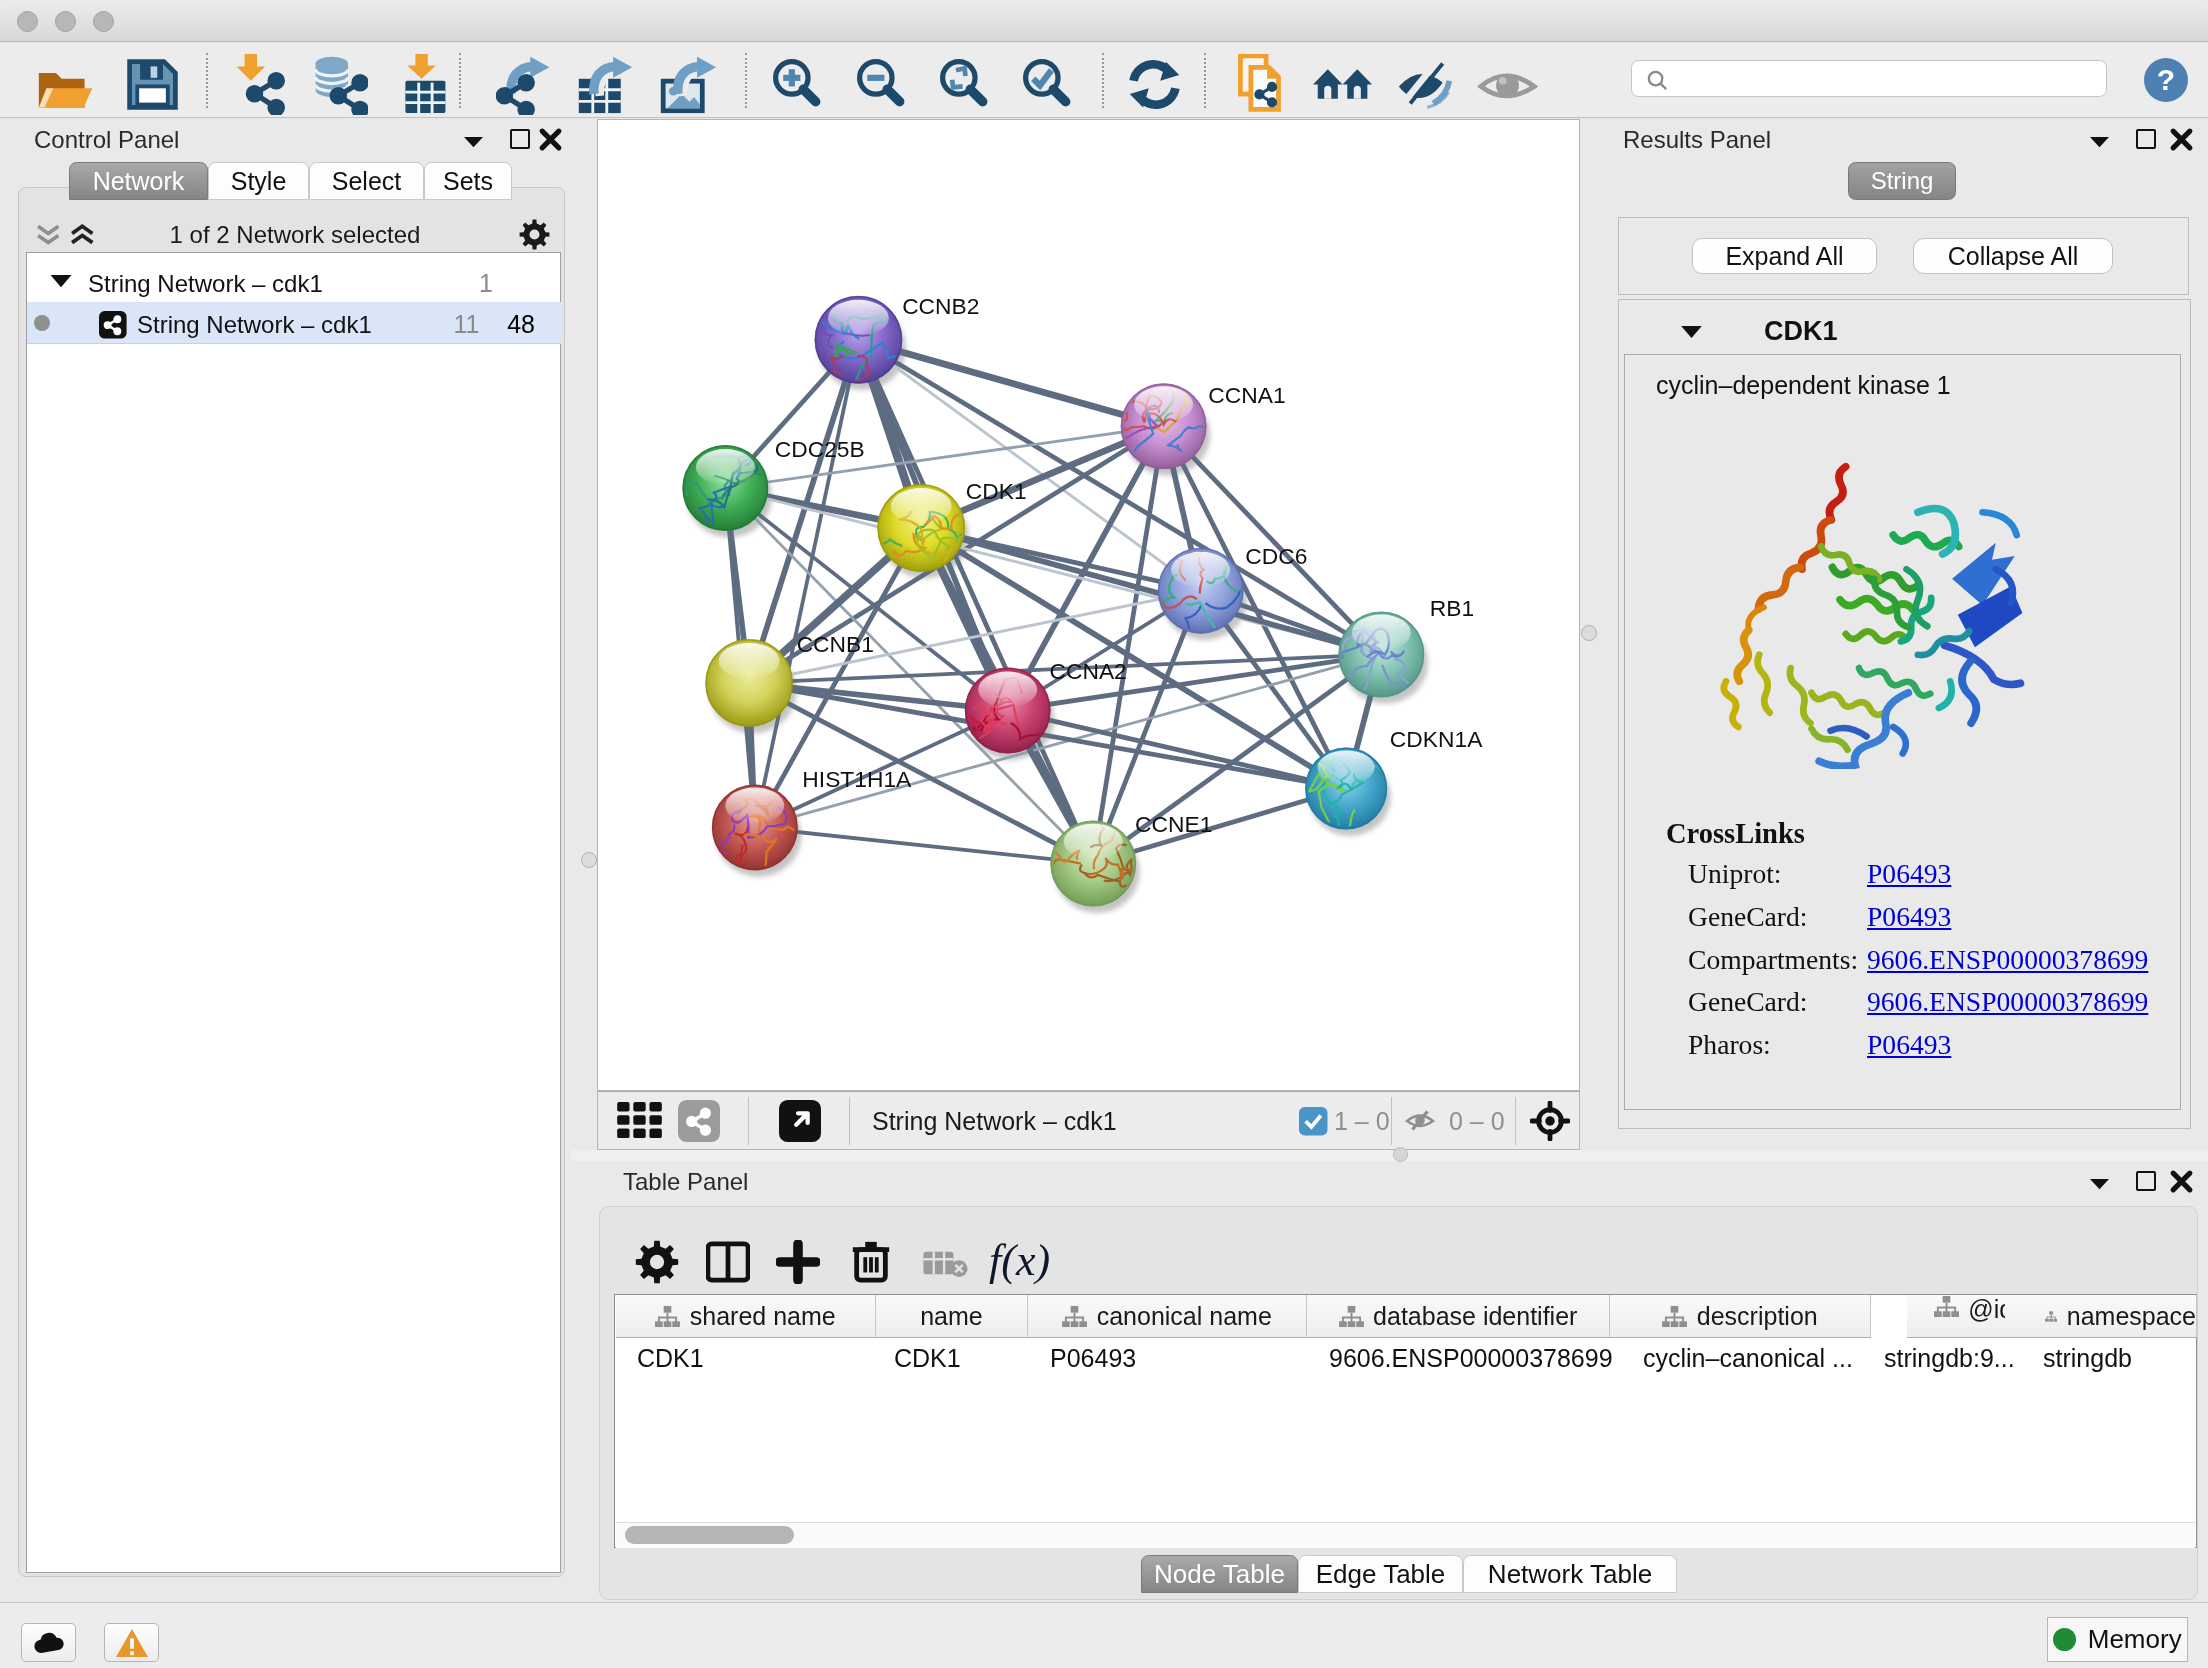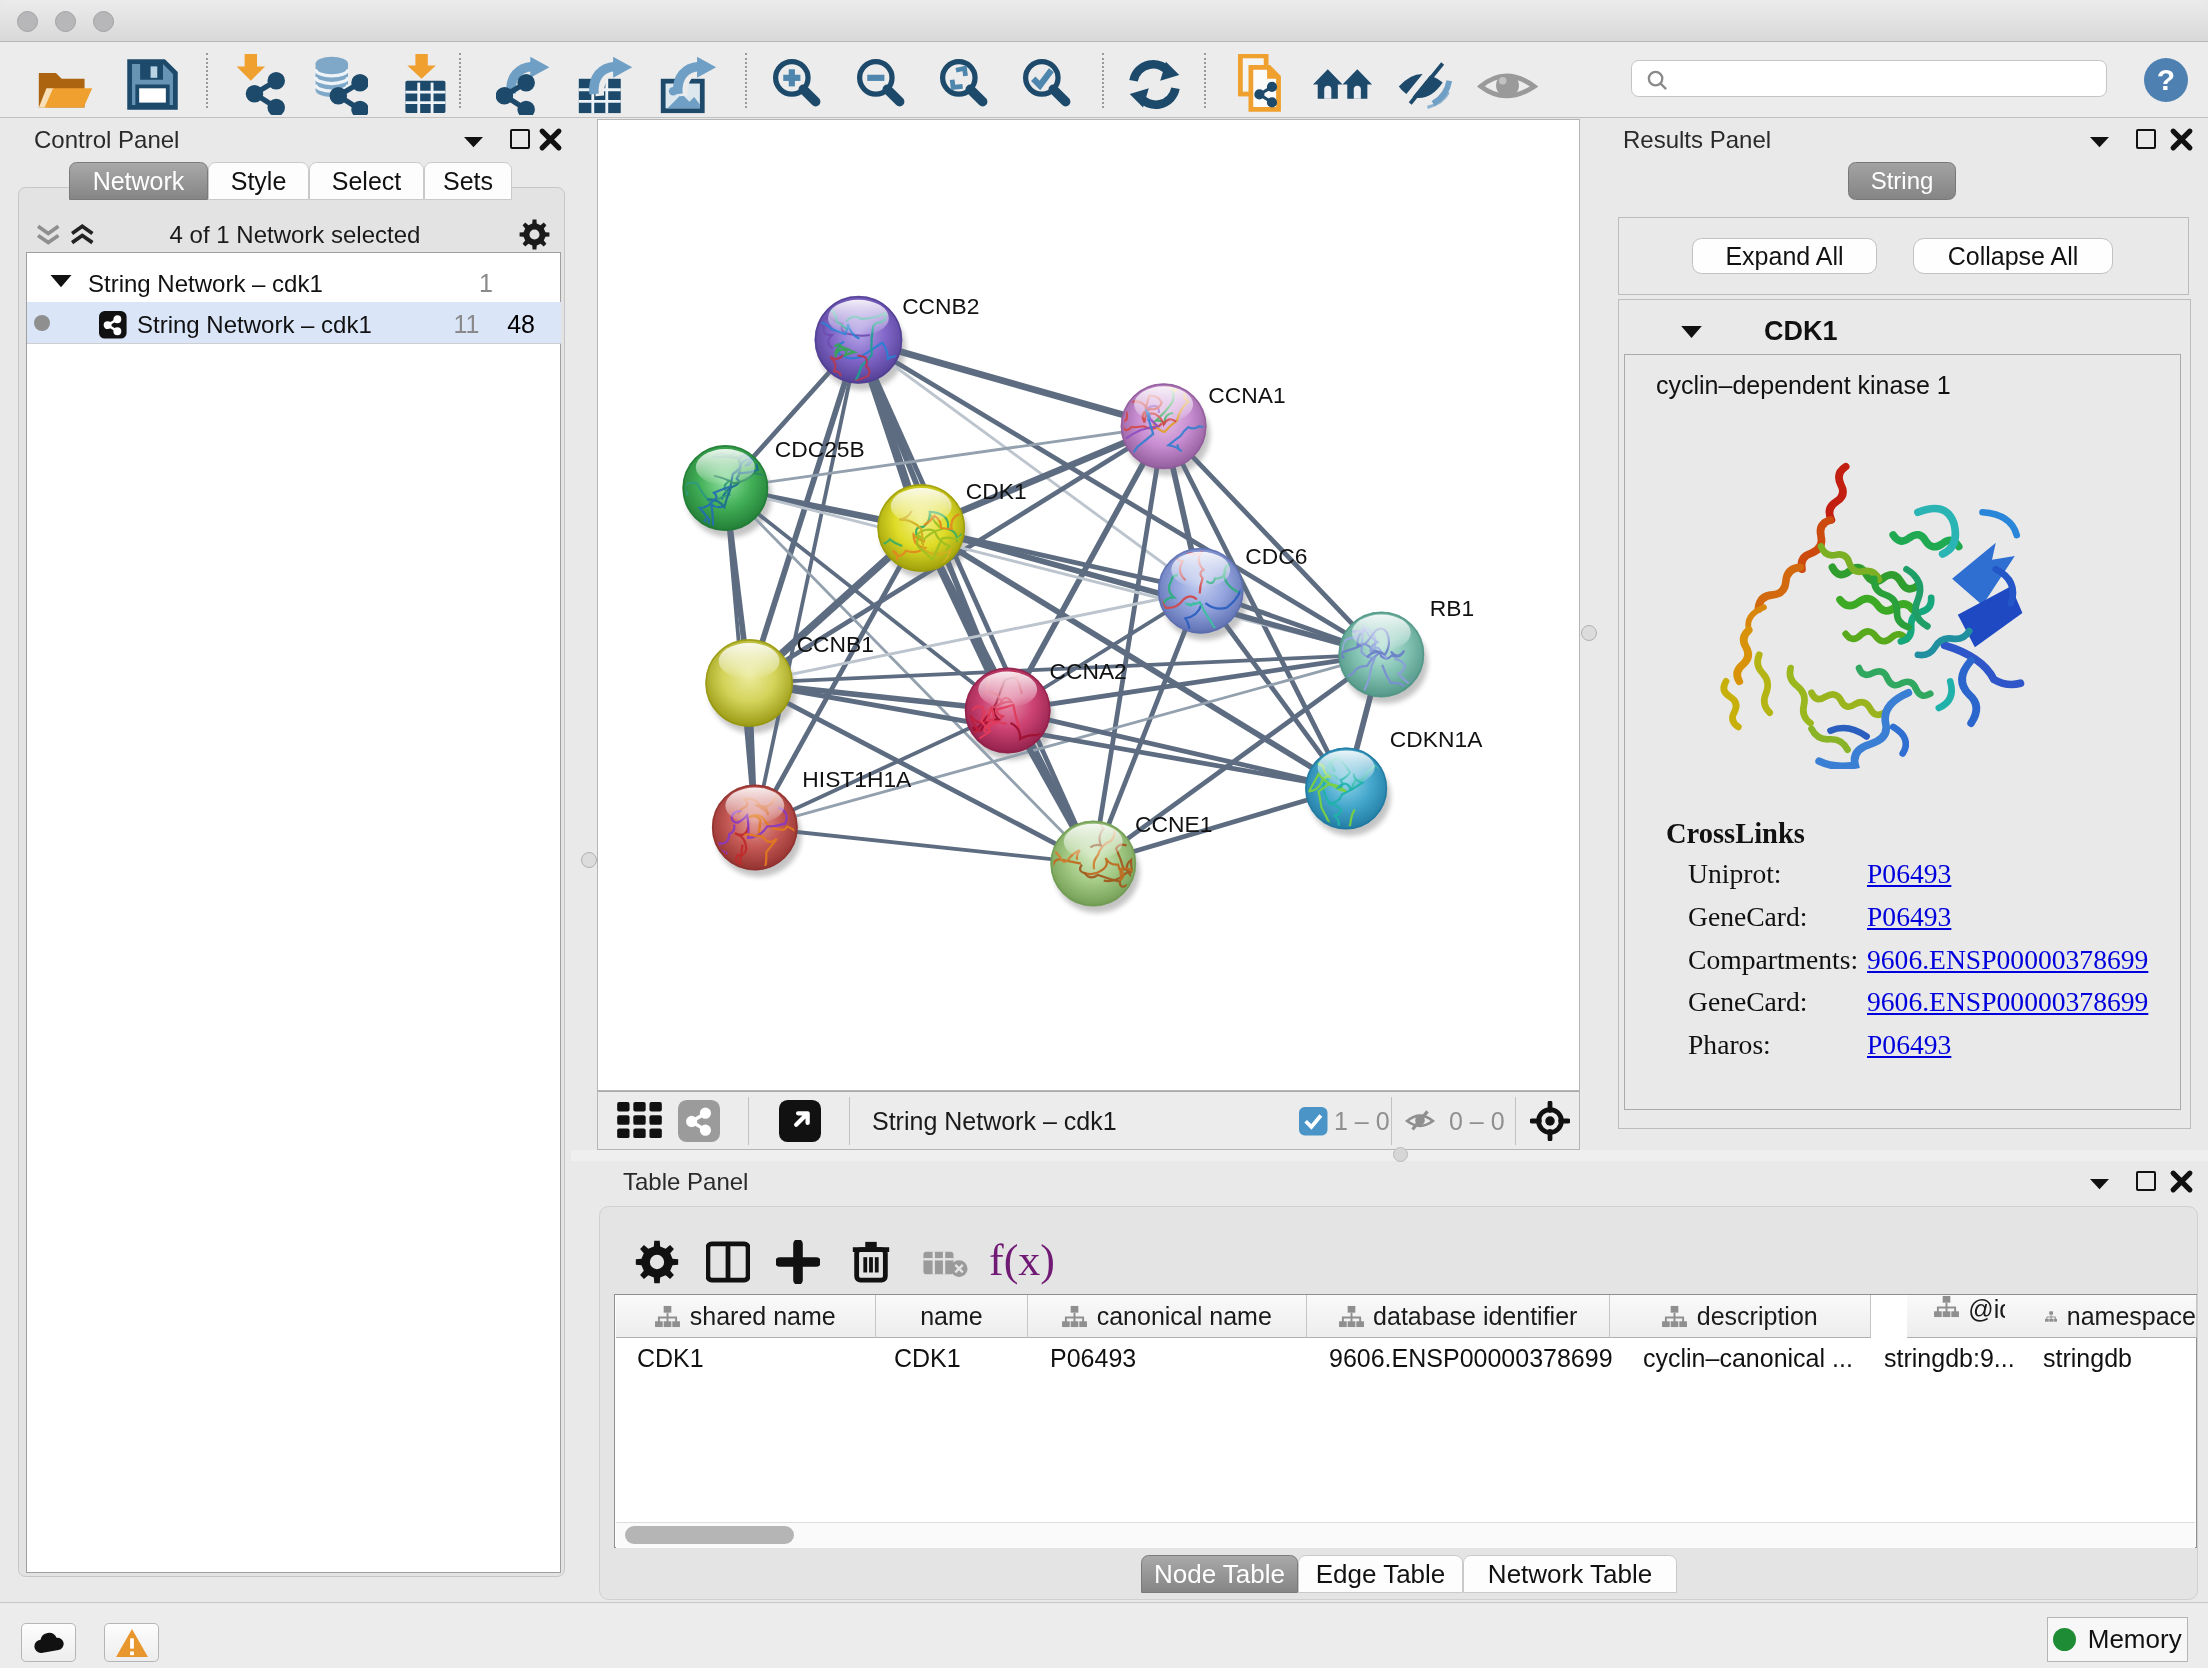--- a/index.html
+++ b/index.html
@@ -184,21 +184,21 @@
         <path d="M4 3 L14 10 L24 3"></path>
         <path d="M4 12 L14 19 L24 12"></path>
       </g>
     </svg>
     <svg class="abs" style="left:68px;top:223px" width="28.5" height="25" viewBox="0 0 28 24">
       <g fill="none" stroke="#222" stroke-width="3.6">
         <path d="M4 10 L14 3 L24 10"></path>
         <path d="M4 19 L14 12 L24 19"></path>
       </g>
     </svg>
-    <div style="position:absolute;left:124px;top:220px;width:342px;height:30px;display:flex;align-items:center;justify-content:center;font-size:24px;color:#1a1a1a">4 of 1 Network selected</div>
+    <div style="position:absolute;left:124px;top:220px;width:342px;height:30px;display:flex;align-items:center;justify-content:center;font-size:24px;color:#1a1a1a">1 of 2 Network selected</div>
     <svg class="abs" style="left:519px;top:219px" width="31" height="31" viewBox="0 0 32 32">
       <path d="M13.7 4.7 L14.0 0.6 L18.0 0.6 L18.3 4.7 L22.3 6.4 L25.5 3.7 L28.3 6.5 L25.6 9.7 L27.3 13.7 L31.4 14.0 L31.4 18.0 L27.3 18.3 L25.6 22.3 L28.3 25.5 L25.5 28.3 L22.3 25.6 L18.3 27.3 L18.0 31.4 L14.0 31.4 L13.7 27.3 L9.7 25.6 L6.5 28.3 L3.7 25.5 L6.4 22.3 L4.7 18.3 L0.6 18.0 L0.6 14.0 L4.7 13.7 L6.4 9.7 L3.7 6.5 L6.5 3.7 L9.7 6.4 Z M21.2 16 A5.2 5.2 0 1 0 10.8 16 A5.2 5.2 0 1 0 21.2 16 Z" fill="#1a1a1a" fill-rule="evenodd"></path>
     </svg>
     <div style="position:absolute;left:26px;top:252px;width:535px;height:1321px;background:#fff;border:1px solid #9f9f9f"></div>
     <svg class="abs" style="left:49px;top:274px" width="24" height="14.3" viewBox="0 0 24 15">
       <path d="M1 1 L23 1 L12 14 Z" fill="#111"></path>
     </svg>
     <div style="position:absolute;left:88px;top:270px;width:285px;height:29.5px;font-size:24px;color:#111">String Network – cdk1</div>
     <div style="position:absolute;left:436px;top:269px;width:57px;height:29.5px;font-size:25px;color:#8a8a8a;text-align:right">1</div>
     <div style="position:absolute;left:27px;top:302px;width:534px;height:42px;background:#dae5f8;border-bottom:1px solid #cfcfcf"></div>
@@ -663,21 +663,21 @@
     <svg class="abs" style="left:921px;top:1248px" width="48" height="30" viewBox="0 0 50 32">
       <rect x="2" y="4" width="32" height="24" rx="3" fill="#9a9a9a"></rect>
       <g stroke="#e4e4e4" stroke-width="2.5">
         <line x1="2" y1="12" x2="34" y2="12"></line>
         <line x1="13" y1="4" x2="13" y2="28"></line>
         <line x1="24" y1="4" x2="24" y2="28"></line>
       </g>
       <circle cx="40" cy="22" r="9" fill="#9a9a9a"></circle>
       <path d="M36 18 L44 26 M44 18 L36 26" stroke="#e4e4e4" stroke-width="2.5"></path>
     </svg>
-    <div class="serif" style="position:absolute;left:989px;top:1235px;width:105px;height:51px;font-size:44px;color:#701a75">f(x)</div>
+    <div class="serif" style="position:absolute;left:989px;top:1235px;width:105px;height:51px;font-style:italic;font-size:44px;color:#0f172a">f(x)</div>
     <div style="position:absolute;left:614px;top:1294px;width:1583px;height:254px;background:#fff;border:1px solid #8f8f8f"></div>
     <div style="position:absolute;left:616px;top:1295px;width:260px;height:43px;background:linear-gradient(#fafafa,#ededed);border-right:1px solid #c6c6c6;border-bottom:1px solid #b0b0b0;display:flex;align-items:center;justify-content:center;font-size:25px;color:#1a1a1a;overflow:hidden"><svg width="25" height="23" viewBox="0 0 26 24" style="margin-right:9.5px">
         <rect x="9" y="1" width="8" height="7" fill="#8f8f8f"></rect>
         <path d="M13 8 L13 13 M4 18 L4 13 L22 13 L22 18 M13 13 L13 18" stroke="#8f8f8f" stroke-width="2" fill="none"></path>
         <rect x="0" y="17" width="8" height="6" fill="#8f8f8f"></rect>
         <rect x="9" y="17" width="8" height="6" fill="#8f8f8f"></rect>
         <rect x="18" y="17" width="8" height="6" fill="#8f8f8f"></rect>
       </svg>shared name</div>
     <div style="position:absolute;left:876px;top:1295px;width:152px;height:43px;background:linear-gradient(#fafafa,#ededed);border-right:1px solid #c6c6c6;border-bottom:1px solid #b0b0b0;display:flex;align-items:center;justify-content:center;font-size:25px;color:#1a1a1a;overflow:hidden">name</div>
     <div style="position:absolute;left:1028px;top:1295px;width:279px;height:43px;background:linear-gradient(#fafafa,#ededed);border-right:1px solid #c6c6c6;border-bottom:1px solid #b0b0b0;display:flex;align-items:center;justify-content:center;font-size:25px;color:#1a1a1a;overflow:hidden"><svg width="25" height="23" viewBox="0 0 26 24" style="margin-right:9.5px">

